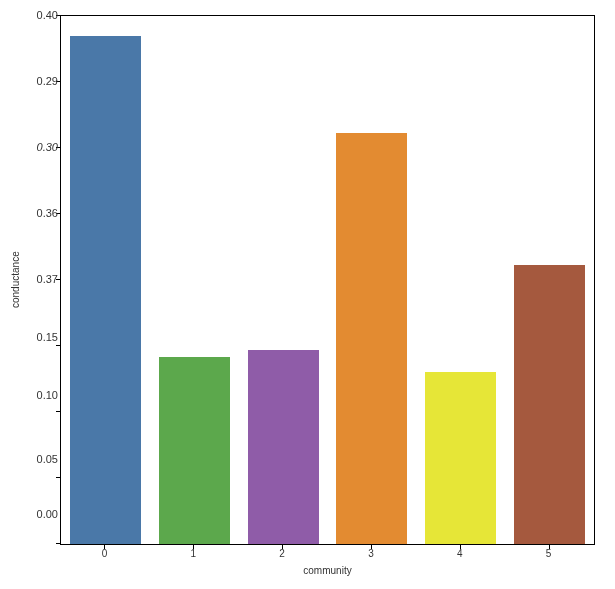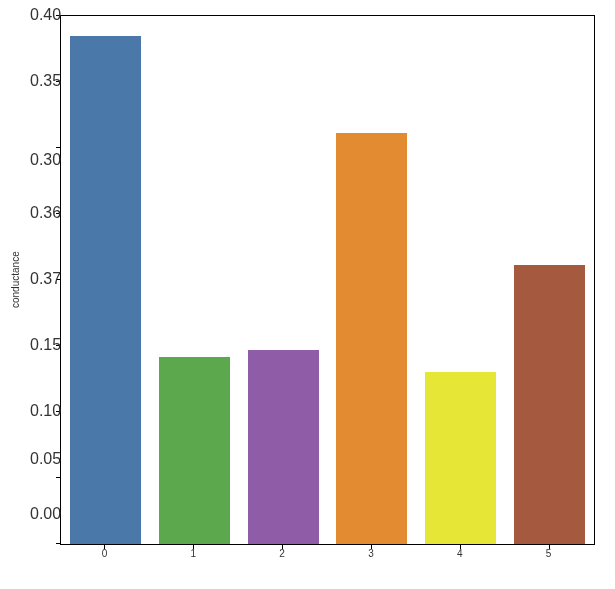--- a/index.html
+++ b/index.html
@@ -32,21 +32,21 @@
     top: 548px;
     font-size: 10px;
     color: #333;
     text-align: center;
     transform: translateX(-50%);
   }
   .tick-label-y {
     position: absolute;
     left: 30px;
     width: 28px;
-    font-size: 16px;
+    font-size: 11px;
     color: #333;
     text-align: right;
     transform: translateY(-50%);
   }
   .y-tick-mark {
     position: absolute;
     left: 56px;
     width: 4px;
     height: 1px;
     background: #000;
@@ -88,38 +88,39 @@
   <div class="plot-area" id="plot-area">
       <div class="bar" style="left: 8.88333px; width: 71.0667px; height: 508.2px; background: rgb(74, 120, 168);"></div>
       <div class="bar" style="left: 97.7167px; width: 71.0667px; height: 187.44px; background: rgb(92, 168, 76);"></div>
       <div class="bar" style="left: 186.55px; width: 71.0667px; height: 194.04px; background: rgb(143, 92, 168);"></div>
       <div class="bar" style="left: 275.383px; width: 71.0667px; height: 410.52px; background: rgb(227, 139, 49);"></div>
       <div class="bar" style="left: 364.217px; width: 71.0667px; height: 171.6px; background: rgb(230, 230, 55);"></div>
       <div class="bar" style="left: 453.05px; width: 71.0667px; height: 278.52px; background: rgb(165, 89, 62);"></div>
     </div>
 
   <div class="ylabel">conductance</div>
+  <div class="xlabel">community</div>
 
   <div id="yticks-container">
       <div class="y-tick-mark" style="top: 543px;"></div>
       <div class="tick-label-y" style="top: 514px;">0.00</div>
       <div class="y-tick-mark" style="top: 477px;"></div>
       <div class="tick-label-y" style="top: 459px;">0.05</div>
       <div class="y-tick-mark" style="top: 411px;"></div>
-      <div class="tick-label-y" style="top: 411px; text-align: right;">0.10</div>
+      <div class="tick-label-y" style="top: 395px; text-align: right;">0.10</div>
       <div class="y-tick-mark" style="top: 345px;"></div>
-      <div class="tick-label-y" style="top: 345px;">0.15</div>
+      <div class="tick-label-y" style="top: 337px;">0.15</div>
       <div class="y-tick-mark" style="top: 279px;"></div>
       <div class="tick-label-y" style="top: 279px;">0.37</div>
       <div class="y-tick-mark" style="top: 213px;"></div>
       <div class="tick-label-y" style="top: 213px;">0.36</div>
       <div class="y-tick-mark" style="top: 147px;"></div>
-      <div class="tick-label-y" style="top: 160px;">0.30</div>
+      <div class="tick-label-y" style="top: 147px; font-style: italic;">0.30</div>
       <div class="y-tick-mark" style="top: 81px;"></div>
-      <div class="tick-label-y" style="top: 81px;">0.35</div>
+      <div class="tick-label-y" style="top: 81px;">0.29</div>
       <div class="y-tick-mark" style="top: 15px;"></div>
       <div class="tick-label-y" style="top: 15px;">0.40</div>
     </div>
   <div id="xticks-container">
       <div class="x-tick-mark" style="left: 104.417px;"></div>
       <div class="tick-label-x" style="left: 104.417px;">0</div>
       <div class="x-tick-mark" style="left: 193.25px;"></div>
       <div class="tick-label-x" style="left: 193.25px;">1</div>
       <div class="x-tick-mark" style="left: 282.083px;"></div>
       <div class="tick-label-x" style="left: 282.083px;">2</div>

